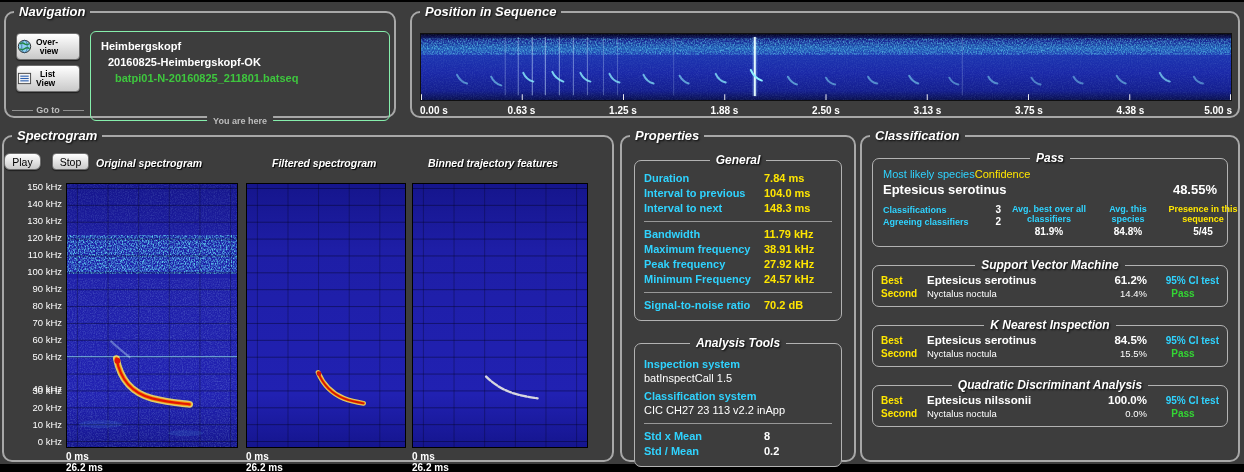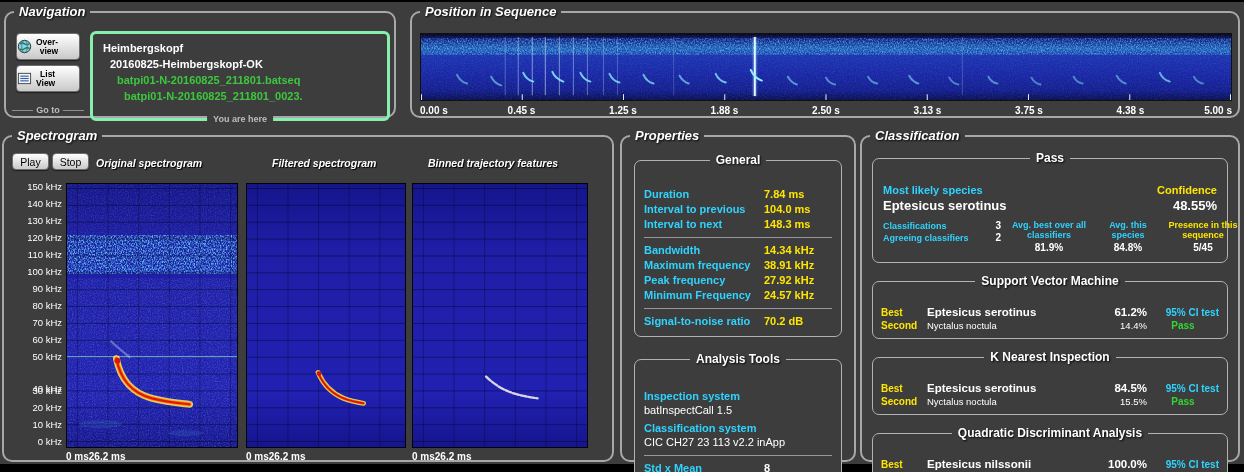--- a/index.html
+++ b/index.html
@@ -3,72 +3,72 @@
 <meta charset="utf-8">
 <style>
   *{margin:0;padding:0;box-sizing:border-box;}
   html,body{width:1244px;height:472px;}
   body{background:#000;font-family:"Liberation Sans",sans-serif;position:relative;overflow:hidden;}
   .stage{position:absolute;left:0;top:2px;width:1244px;height:462px;background:#3d3d3d;}
 
   fieldset.panel{position:absolute;background:#3d3d3d;border:2px solid #a8a8a8;border-radius:10px;padding:0;min-width:0;}
   fieldset.panel>legend{color:#fff;font-style:italic;font-weight:bold;font-size:13px;margin-left:8px;padding:0 5px;text-shadow:1px 1px 2px rgba(0,0,0,.9);white-space:nowrap;}
   fieldset.group{border:1px solid #b2b2b2;border-radius:7px;background:#3d3d3d;min-width:0;}
-  fieldset.group>legend{color:#fff;font-weight:bold;font-size:12px;margin:16px auto;padding:0 6px;text-shadow:1px 1px 2px rgba(0,0,0,.9);text-align:center;white-space:nowrap;}
+  fieldset.group>legend{color:#fff;font-style:italic;font-weight:bold;font-size:12px;margin:0 auto;padding:0 6px;text-shadow:1px 1px 2px rgba(0,0,0,.9);text-align:center;white-space:nowrap;}
 
   .k{color:#2fd3ff;}
   .y{color:#ffe600;}
   .w{color:#fff;}
   .g{color:#33d633;}
 
   .btn{background:linear-gradient(#ffffff,#c9c9c9);border:1px solid #6e6e6e;border-radius:4px;color:#000;cursor:pointer;font-family:inherit;box-shadow:0 1px 1px rgba(0,0,0,.5);}
 
   
   .nav-btn{position:absolute;width:64px;height:27px;display:flex;align-items:center;gap:4px;padding:2px 0;font-size:8.5px;font-weight:bold;line-height:9px;text-align:right;}
   .nav-btn .nav-ic{flex:0 0 auto;display:flex;}
   .nav-btn-label span{display:block;}
   .caption{display:flex;align-items:center;gap:3px;color:#bdbdbd;font-size:9px;font-weight:bold;}
   .caption .cap-rule{flex:1;border-top:1px solid #8f8f8f;height:0;}
   .caption.abs{position:absolute;}
-  .nav-path{position:absolute;border:3px solid #86efac;border-radius:6px;padding:6px 10px 0;}
+  .nav-path{position:absolute;border:1px solid #86efac;border-radius:6px;padding:6px 10px 0;}
   .path-line{font-size:11px;font-weight:bold;line-height:16px;white-space:nowrap;}
   .path-line.lvl1{padding-left:7px;}
   .path-line.lvl2{padding-left:14px;}
   .path-line.lvl3{padding-left:21px;}
   .here-cap{position:absolute;left:50%;bottom:-6px;transform:translateX(-50%);background:#3d3d3d;padding:0 6px;color:#bdbdbd;font-size:9px;font-weight:bold;white-space:nowrap;}
 
   
   .seq-strip{position:absolute;left:8px;top:14px;width:812px;height:68px;border:1px solid #101010;background:#141a8c;}
   .seq-strip svg{display:block;width:100%;height:100%;}
   .seq-axis{position:absolute;left:8px;top:86px;width:812px;height:14px;}
   .seq-axis span{position:absolute;top:0;color:#fff;font-size:10px;font-weight:bold;white-space:nowrap;}
   .seq-axis span.mid{transform:translateX(-50%);}
   .seq-axis span.last{right:0;}
 
   
   .sbtn{position:absolute;width:37px;height:17px;font-size:10.5px;line-height:14px;}
   .view-label{position:absolute;color:#fff;font-size:10.5px;font-style:italic;font-weight:bold;text-shadow:1px 1px 1px #000;white-space:nowrap;}
   .freq-label{position:absolute;left:2px;width:56px;text-align:right;color:#fff;font-size:9.5px;line-height:12px;}
   .plot{position:absolute;border:1px solid #000;background:#1d1daa;overflow:hidden;}
   .plot svg{display:block;width:100%;height:100%;}
-  .xaxis{position:absolute;display:flex;justify-content:flex-start;color:#fff;font-size:10px;font-weight:bold;}
+  .xaxis{position:absolute;display:flex;justify-content:space-between;color:#fff;font-size:10px;font-weight:bold;flex-direction:column;}
 
   
   .props-inner{padding:10px 12px 8px;}
   .kv{display:grid;grid-template-columns:120px 1fr;font-size:11px;font-weight:bold;line-height:15px;}
   .sep{border-top:1px solid #989898;margin:5px 0;}
   .tool-label{font-size:11px;font-weight:bold;line-height:14px;margin-top:3px;}
   .tool-value{font-size:11px;color:#fff;line-height:15px;}
   fieldset.group.gg{padding:4px 9px 7px;}
   fieldset.group.tools{margin-top:15px;}
 
   
   .class-inner{padding:8px 10px 6px;}
   fieldset.group.total{padding:2px 10px 8px;}
-  .tot-row1{display:flex;justify-content:space-between;font-size:11px;font-weight:bold;line-height:14px;}
+  .tot-row1{display:flex;font-size:11px;font-weight:normal;line-height:14px;}
   .tot-row2{display:flex;justify-content:space-between;font-size:13px;font-weight:bold;color:#fff;line-height:17px;margin-bottom:6px;}
   .tot-grid{display:grid;grid-template-columns:118px 88px 62px 80px;column-gap:4px;font-size:9px;font-weight:bold;}
   .tg-kv{display:flex;justify-content:space-between;line-height:12px;}
   .tg-kv .w{font-size:10px;}
   .tg-col{text-align:center;line-height:10px;}
   .tg-col .w{font-size:10px;margin-top:2px;line-height:12px;}
   fieldset.group.clf{margin-top:11px;padding:1px 8px 6px;}
   .clf-row{display:grid;grid-template-columns:46px 1fr 56px 72px;align-items:baseline;}
   .clf-row.r1{font-weight:bold;line-height:15px;}
   .clf-row.r1 .lab{font-size:10px;}
@@ -153,21 +153,20 @@
     <div class="caption abs" style="left:6px;top:86px;width:72px;">
       <span class="cap-rule"></span>
       <span class="cap-text">Go to</span>
       <span class="cap-rule"></span>
     </div>
 
     <div class="nav-path" style="left:84px;top:12px;width:300px;height:90px;">
       <div class="path-line lvl0 w">Heimbergskopf</div>
       <div class="path-line lvl1 w">20160825-Heimbergskopf-OK</div>
       <div class="path-line lvl2" style="color:#3ec73e">batpi01-N-20160825_211801.batseq</div>
-      <div class="path-line lvl3" style="color:#3ec73e">batpi01-N-20160825_211801_0023.</div>
       <span class="here-cap">You are here</span>
     </div>
   </fieldset>
 
   <fieldset class="panel" style="left:410px;top:2px;width:830px;height:114px;">
     <legend>Position in Sequence</legend>
 
     <div class="seq-strip">
       <svg viewBox="0 0 808 68" preserveAspectRatio="none">
         <rect width="808" height="68" fill="url(#seqbg)"></rect>
@@ -220,35 +219,35 @@
             <line x1="505" y1="62" x2="505" y2="68"></line>
           <line x1="606" y1="62" x2="606" y2="68"></line>
             <line x1="707" y1="62" x2="707" y2="68"></line>
           <line x1="807.5" y1="62" x2="807.5" y2="68"></line>
         </g>
       </svg>
     </div>
 
     <div class="seq-axis">
       <span style="left:0">0.00 s</span>
-      <span class="mid" style="left:12.5%">0.45 s</span>
+      <span class="mid" style="left:12.5%">0.63 s</span>
       <span class="mid" style="left:25%">1.25 s</span>
       <span class="mid" style="left:37.5%">1.88 s</span>
       <span class="mid" style="left:50%">2.50 s</span>
       <span class="mid" style="left:62.5%">3.13 s</span>
       <span class="mid" style="left:75%">3.75 s</span>
       <span class="mid" style="left:87.5%">4.38 s</span>
       <span class="last">5.00 s</span>
     </div>
   </fieldset>
 
   <fieldset class="panel" style="left:2px;top:126px;width:612px;height:334px;">
     <legend>Spectrogram</legend>
 
-    <button class="btn sbtn" style="left:8px;top:10px;">Play</button>
+    <button class="btn sbtn" style="left:0;top:10px;border-radius:6px;">Play</button>
     <button class="btn sbtn" style="left:48px;top:10px;">Stop</button>
 
     <span class="view-label" style="left:92px;top:14px;">Original spectrogram</span>
     <span class="view-label" style="left:268px;top:14px;">Filtered spectrogram</span>
     <span class="view-label" style="left:424px;top:14px;">Binned trajectory features</span>
 
     <span class="freq-label" style="top:38px">150 kHz</span>
     <span class="freq-label" style="top:55px">140 kHz</span>
     <span class="freq-label" style="top:72px">130 kHz</span>
     <span class="freq-label" style="top:89px">120 kHz</span>
@@ -330,21 +329,21 @@
             <span class="k">Interval to previous</span>
             <span class="y">104.0 ms</span>
           </div>
         <div class="kv">
             <span class="k">Interval to next</span>
             <span class="y">148.3 ms</span>
           </div>
         <div class="sep"></div>
         <div class="kv">
             <span class="k">Bandwidth</span>
-            <span class="y">14.34 kHz</span>
+            <span class="y">11.79 kHz</span>
           </div>
         <div class="kv">
             <span class="k">Maximum frequency</span>
             <span class="y">38.91 kHz</span>
           </div>
         <div class="kv">
             <span class="k">Peak frequency</span>
             <span class="y">27.92 kHz</span>
           </div>
         <div class="kv">
@@ -361,20 +360,24 @@
       <fieldset class="group gg tools">
         <legend>Analysis Tools</legend>
         <div class="tool-label k">Inspection system</div>
         <div class="tool-value">batInspectCall 1.5</div>
         <div class="tool-label k">Classification system</div>
         <div class="tool-value">CIC CH27 23 113 v2.2 inApp</div>
         <div class="sep"></div>
         <div class="kv">
             <span class="k">Std x Mean</span>
             <span class="w">8</span>
+          </div>
+        <div class="kv">
+            <span class="k">Std / Mean</span>
+            <span class="w">0.2</span>
           </div>
       </fieldset>
 
     </div>
   </fieldset>
 
   <fieldset class="panel" style="left:860px;top:126px;width:380px;height:334px;">
     <legend>Classification</legend>
     <div class="class-inner">
 

